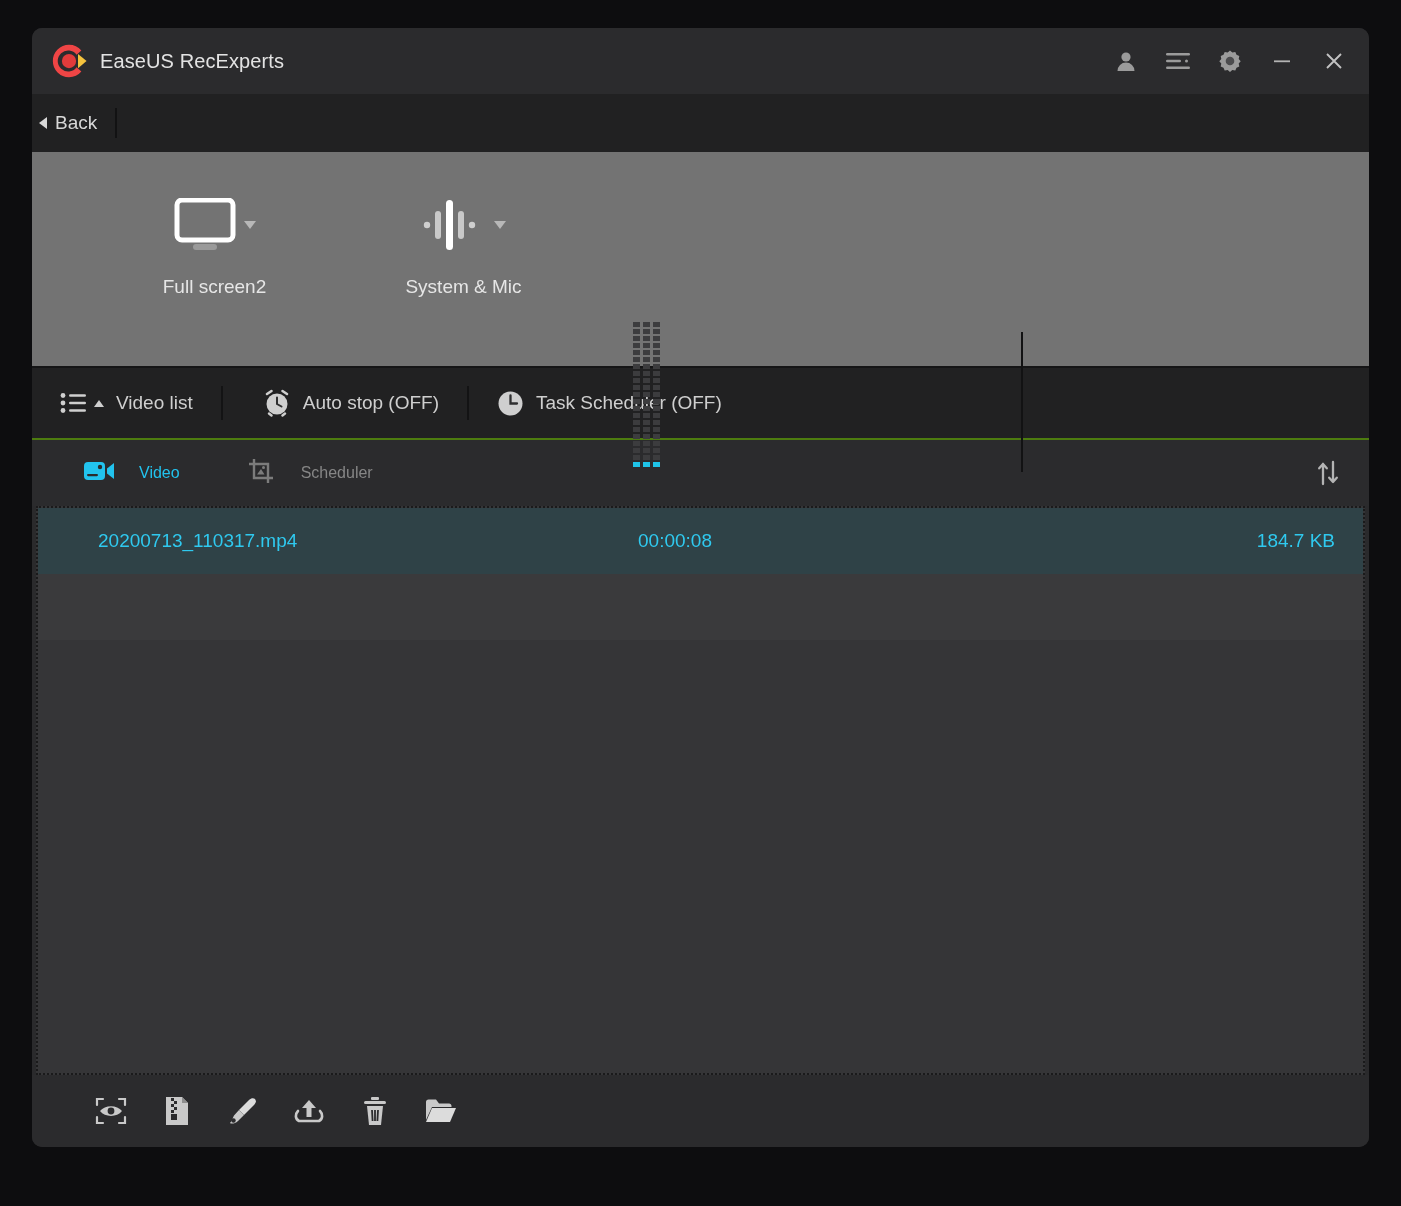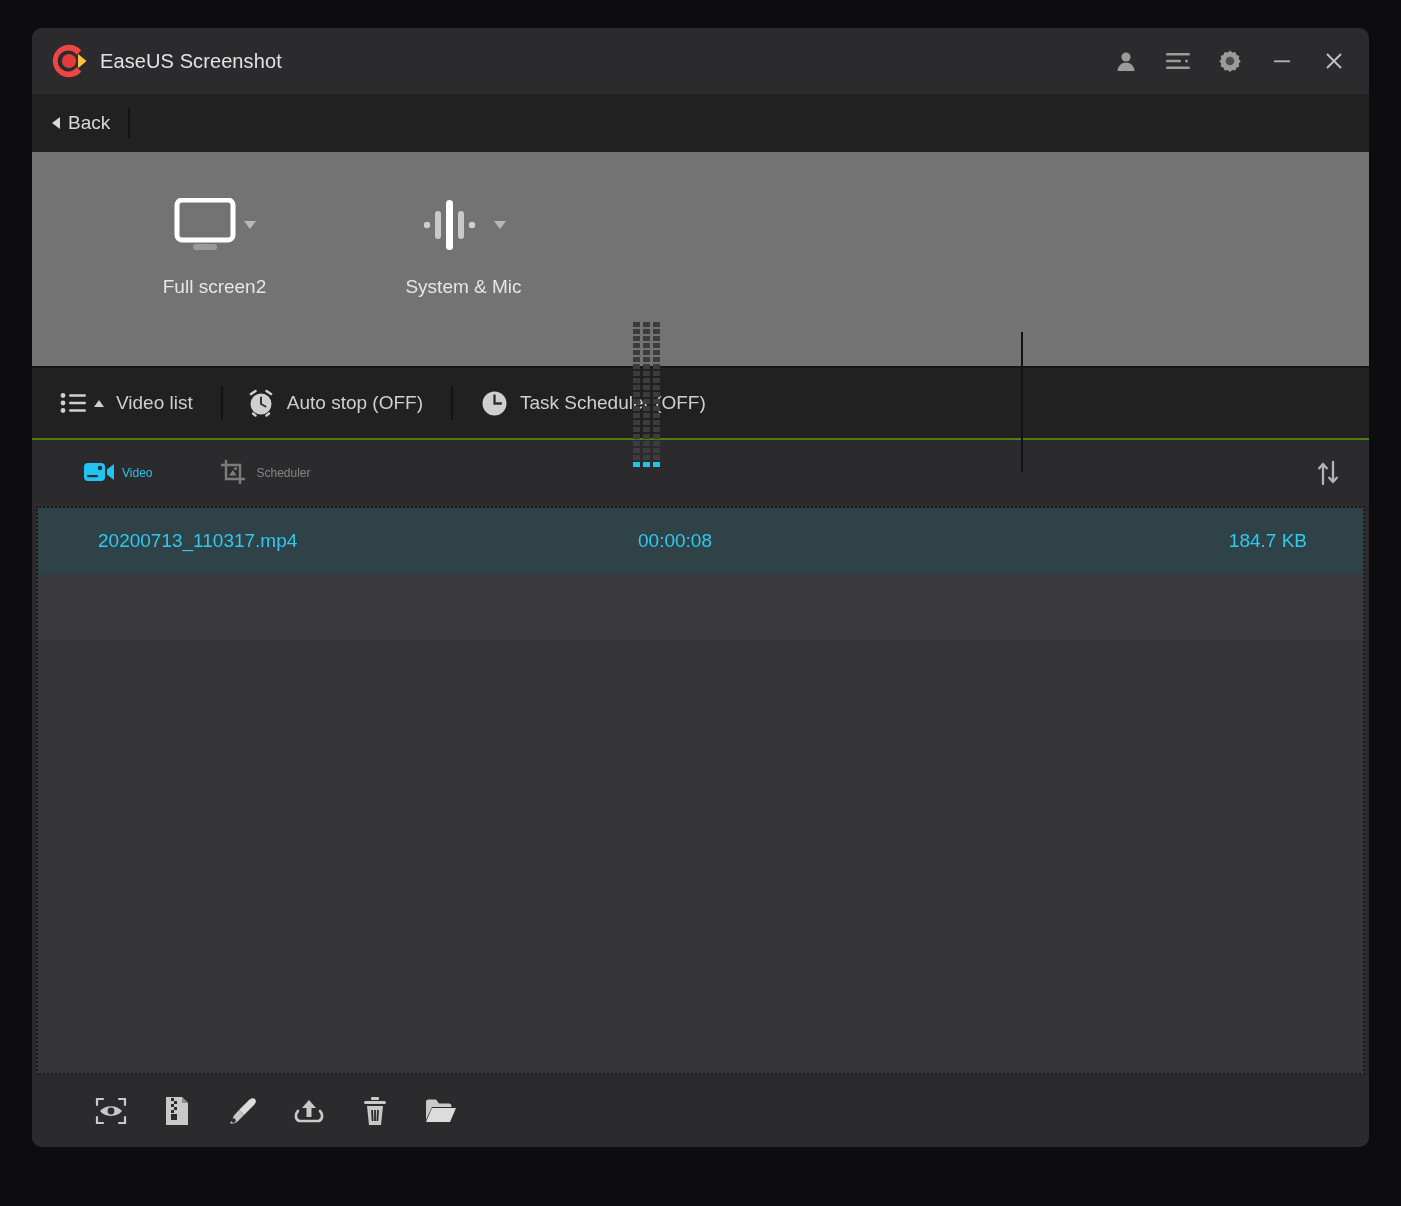--- a/index.html
+++ b/index.html
@@ -45,21 +45,21 @@
     cursor: pointer;
   }
   .tb-btn svg { display: block; }
 
   
   .backbar {
     height: 58px;
     background: #212122;
     display: flex;
     align-items: center;
-    padding-left: 18px;
+    padding-left: 5px;
     gap: 0;
     flex: 0 0 auto;
   }
   .back-btn {
     display: flex; align-items: center; gap: 8px;
     color: #d8d8d8; font-size: 19px;
     padding: 4px 18px 4px 2px;
     cursor: pointer;
   }
   .back-caret {
@@ -196,22 +196,22 @@
   
   .tabs-bar {
     height: 66px;
     background: #2b2b2d;
     display: flex;
     align-items: center;
     padding: 0 28px 0 44px;
     flex: 0 0 auto;
   }
   .tab {
-    display: flex; align-items: center; gap: 8px;
-    font-size: 12px;
+    display: flex; align-items: center; gap: 25px;
+    font-size: 16px;
     cursor: pointer;
     margin-right: 60px;
     padding-left: 8px;
   }
   .tab.active { color: #22c3ee; }
   .tab.inactive { color: #868686; }
   .tabs-spacer { flex: 1 1 auto; }
   .sort-btn { color: #b4b4b4; cursor: pointer; display:flex; }
 
   
@@ -223,21 +223,21 @@
     position: relative;
     overflow: hidden;
   }
   .file-row {
     height: 66px;
     display: flex;
     align-items: center;
     background: #2f4247;
     color: #2fc9ef;
     font-size: 19px;
-    padding: 0 56px 0 60px;
+    padding: 0 28px 0 60px;
     cursor: pointer;
   }
   .file-row .fname { flex: 0 0 540px; }
   .file-row .fdur  { flex: 0 0 auto; }
   .file-row .fsize { flex: 1 1 auto; text-align: right; }
   .empty-row {
     height: 66px;
     background: #3a3a3c;
   }
 
@@ -265,21 +265,21 @@
 
   <div class="titlebar">
     <div class="brand">
       <span>
         <svg class="brand-logo" viewBox="0 0 40 40">
           <path d="M20 3 A17 17 0 1 0 20 37 A17 17 0 0 0 33 31 L28 26.5 A11 11 0 1 1 28 13.5 L33 9 A17 17 0 0 0 20 3 Z" fill="#ef4545"></path>
           <circle cx="20" cy="20" r="7.5" fill="#e23b3b"></circle>
           <path d="M29.5 12.5 L38.5 20 L29.5 27.5 Z" fill="#f5c33e"></path>
         </svg>
       </span>
-      <span class="brand-title">EaseUS Screenshot</span>
+      <span class="brand-title">EaseUS RecExperts</span>
     </div>
     <div class="titlebar-spacer"></div>
     <div class="tb-icons">
       <span class="tb-btn">
         <svg width="22" height="22" viewBox="0 0 22 22">
             <circle cx="11" cy="7" r="4.6" fill="#9b9b9b"></circle>
             <path d="M2.5 21 a8.5 8.5 0 0 1 17 0 z" fill="#9b9b9b"></path>
           </svg>
       </span>
       <span class="tb-btn">
@@ -428,21 +428,21 @@
           <circle cx="3" cy="11" r="2.4" fill="#cfcfcf"></circle>
             <rect x="9" y="9.7" width="17" height="2.6" rx="1.3" fill="#cfcfcf"></rect>
           <circle cx="3" cy="18.5" r="2.4" fill="#cfcfcf"></circle>
             <rect x="9" y="17.2" width="17" height="2.6" rx="1.3" fill="#cfcfcf"></rect>
         </svg>
       </span>
       <span class="caret-up-small"></span>
       <span>Video list</span>
     </div>
     <div class="opt-divider"></div>
-    <div class="opt-item" style="padding-left:24px">
+    <div class="opt-item" style="padding-left:40px">
       <span>
         <svg class="opt-icon" width="28" height="28" viewBox="0 0 28 28">
           <path d="M4 5 L8.5 2 M24 5 L19.5 2" stroke="#cfcfcf" stroke-width="2.6" fill="none" stroke-linecap="round"></path>
           <circle cx="14" cy="15" r="10.5" fill="#cfcfcf"></circle>
           <path d="M14 8.5 L14 15 L18.5 17.5" stroke="#2f2f30" stroke-width="2" fill="none" stroke-linecap="round"></path>
           <path d="M6 24.5 L8.5 26.5 M22 24.5 L19.5 26.5" stroke="#cfcfcf" stroke-width="2.4" fill="none" stroke-linecap="round"></path>
         </svg>
       </span>
       <span>Auto stop (OFF)</span>
     </div>

